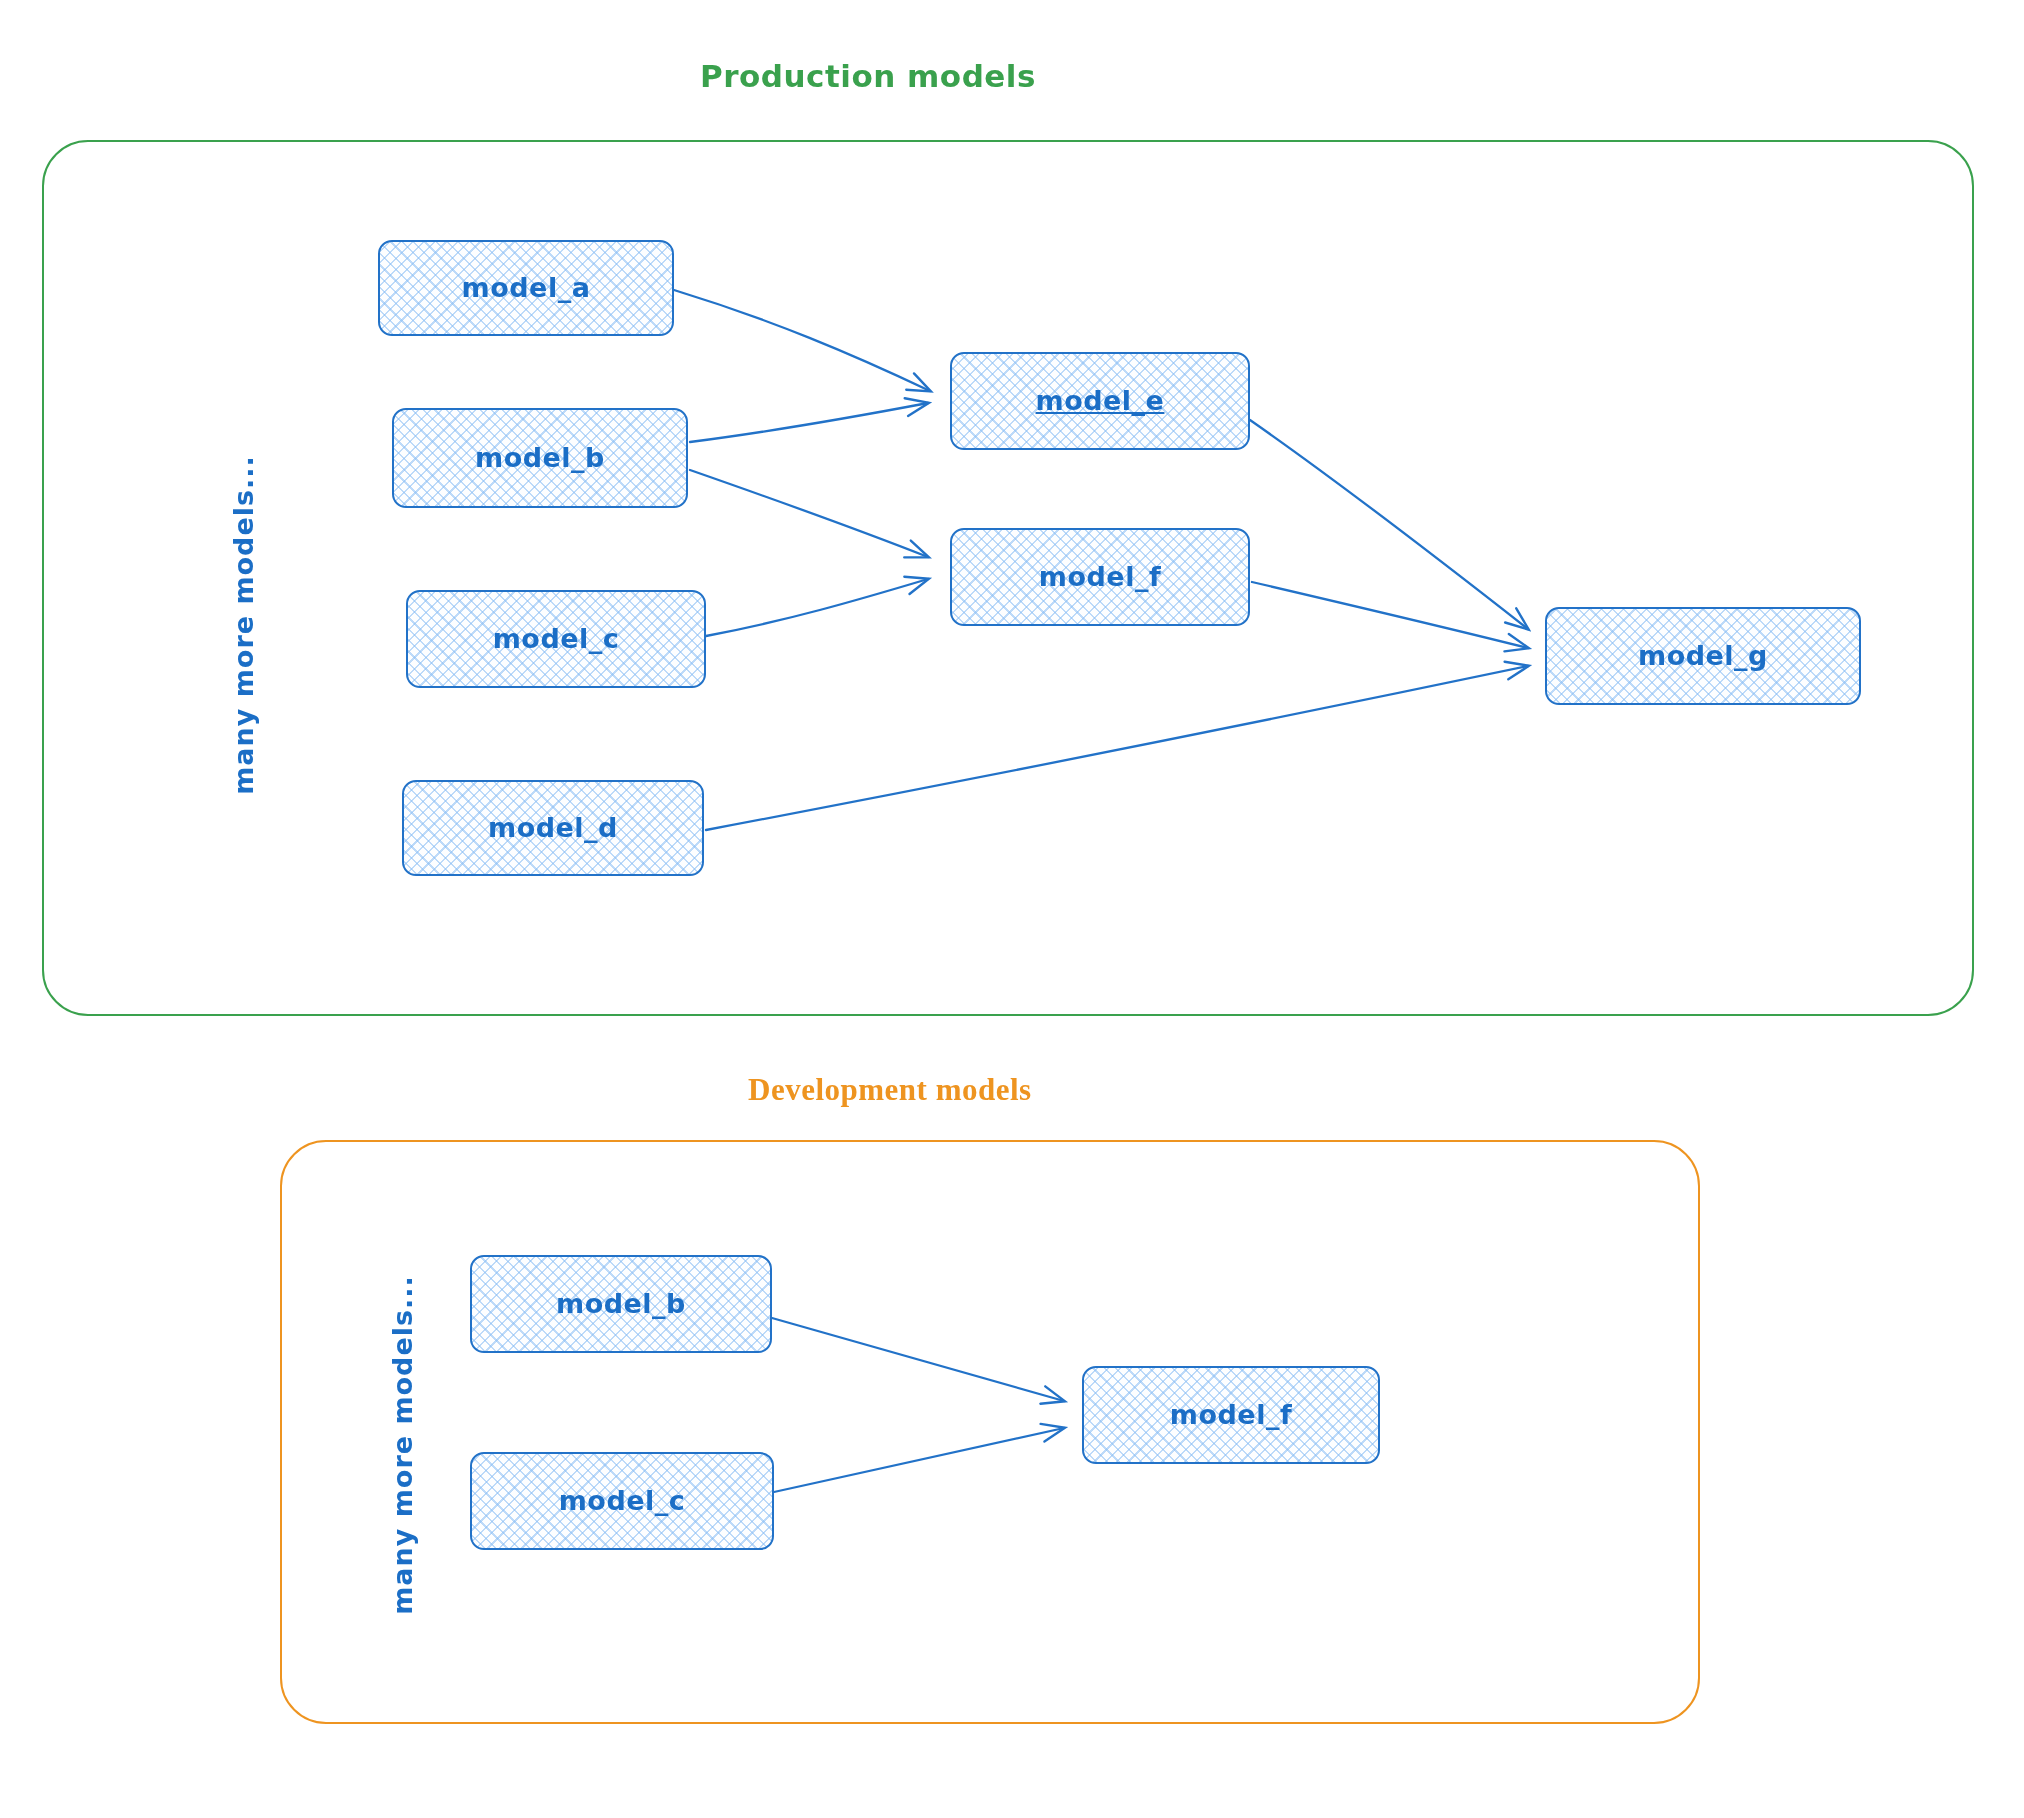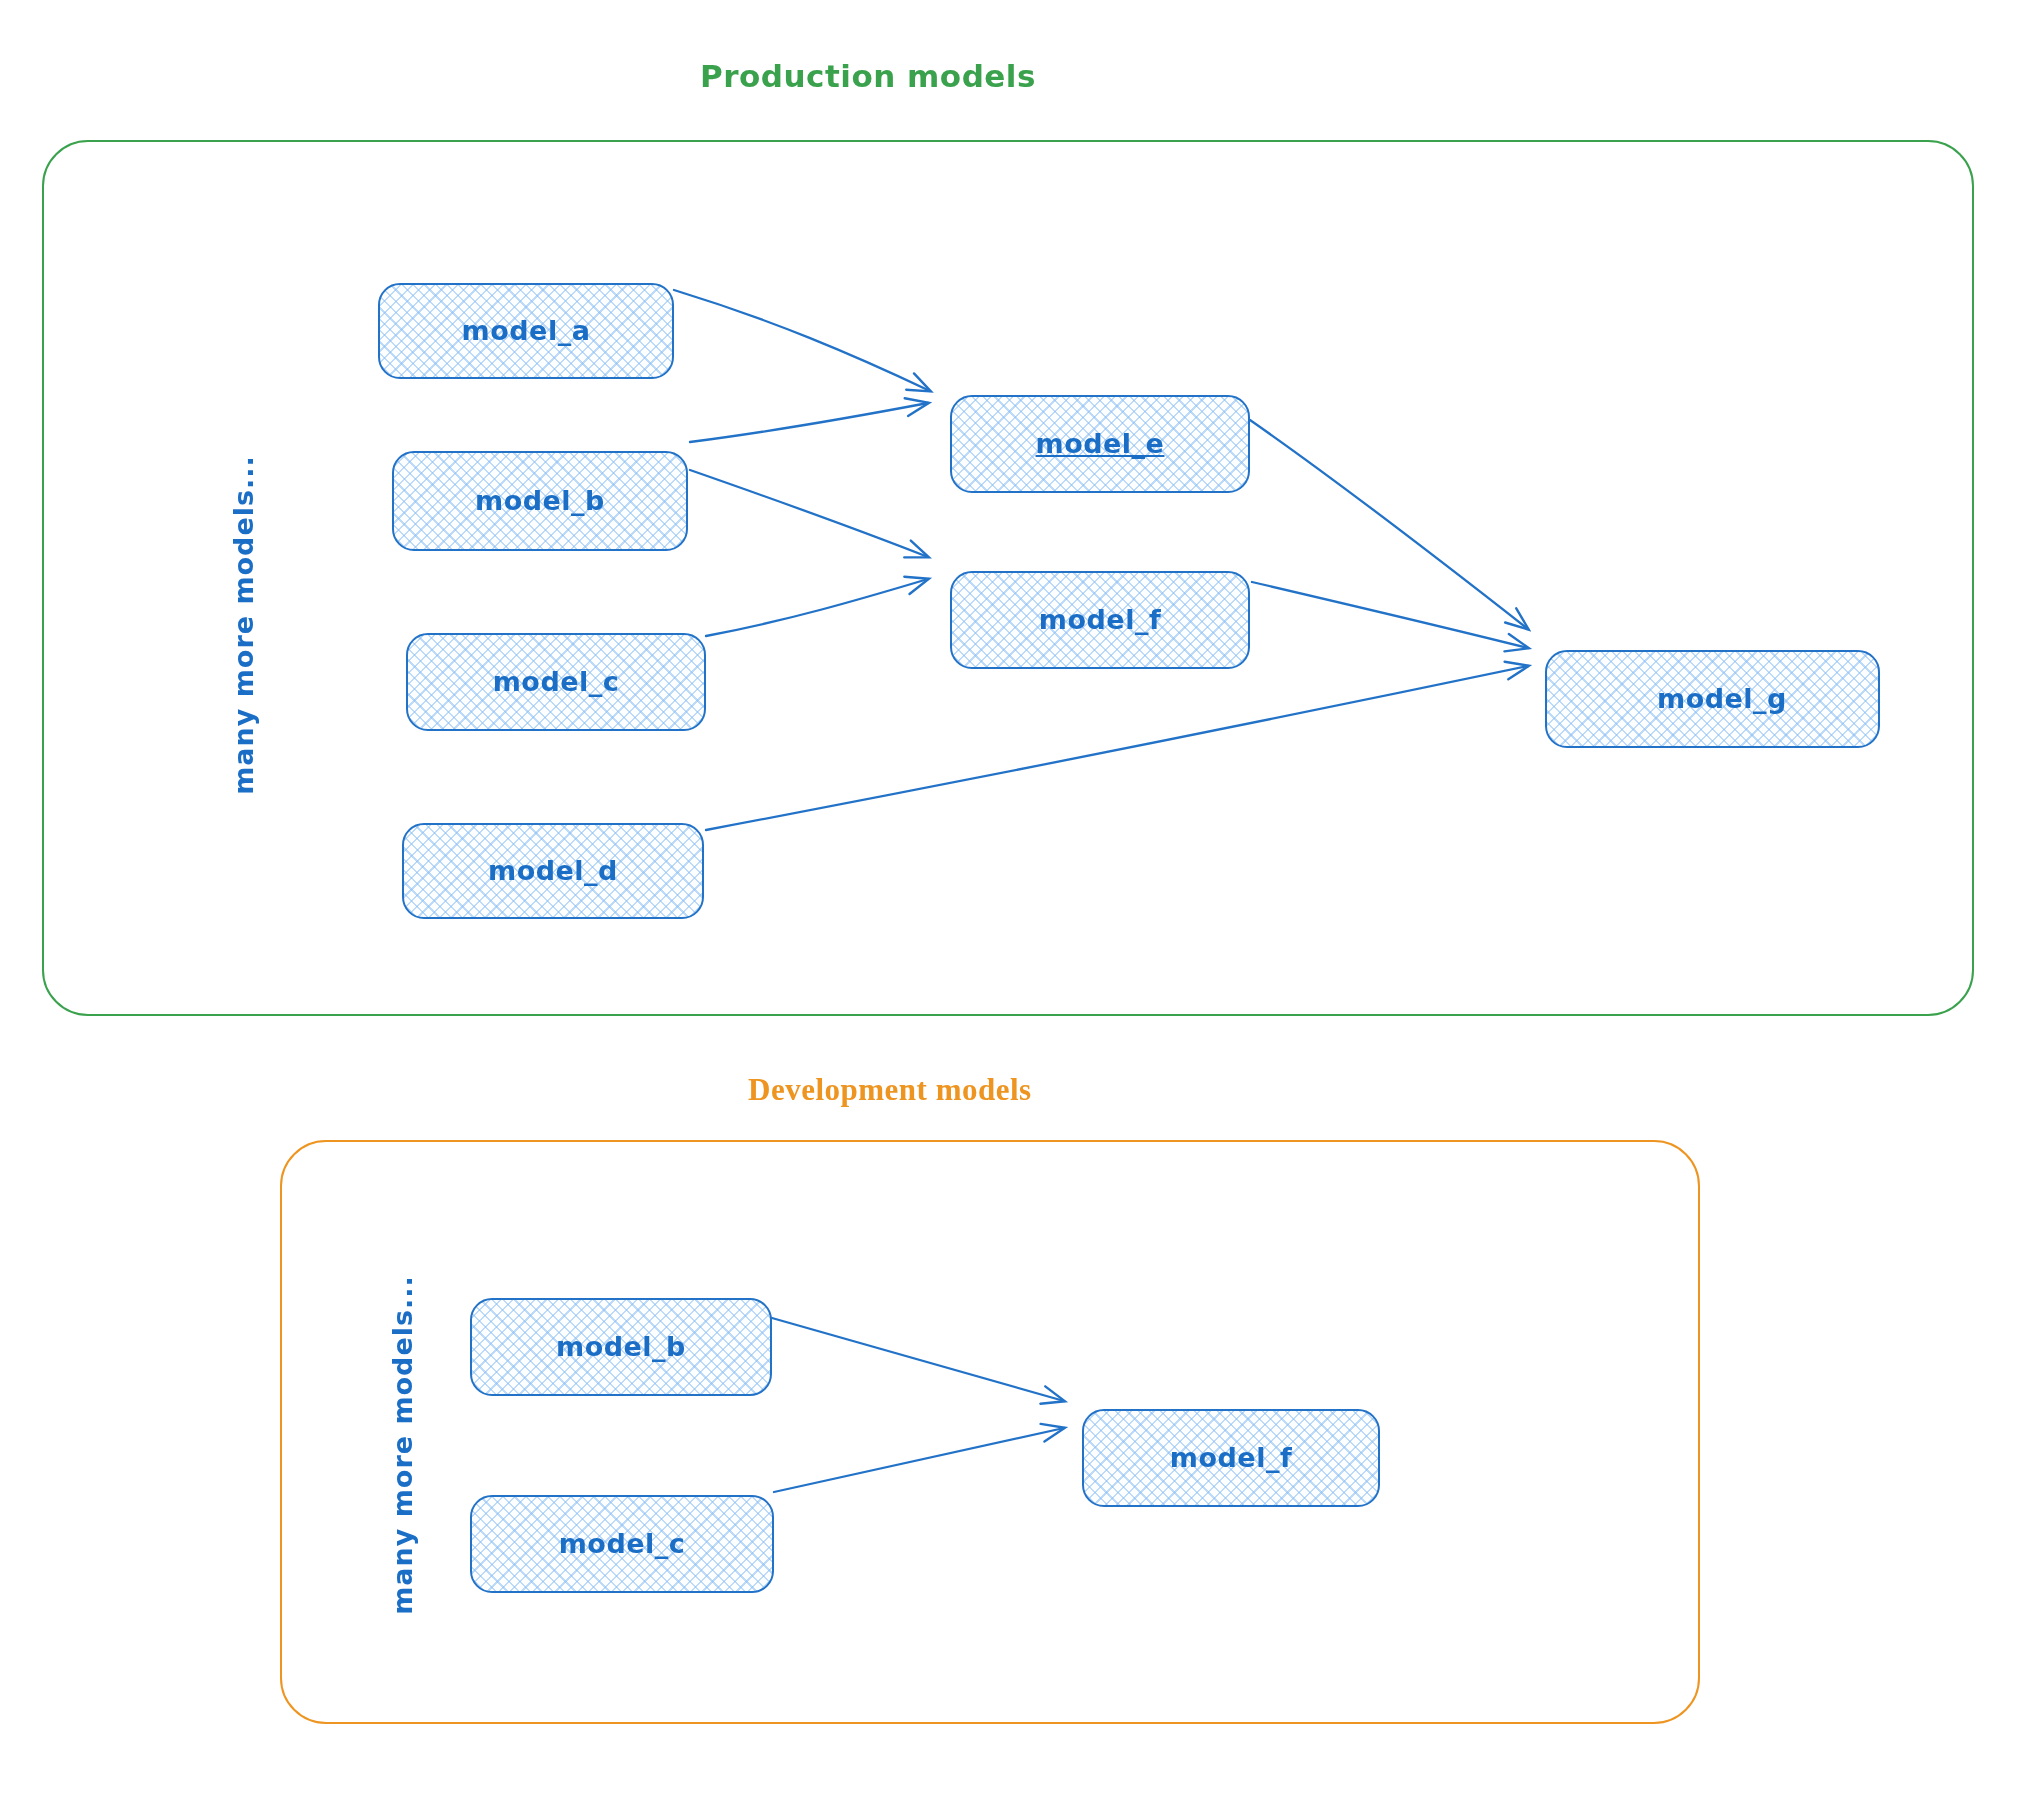--- a/index.html
+++ b/index.html
@@ -12,27 +12,26 @@
   }
   .frame.production{left:42px;top:140px;width:1928px;height:872px;border-color:var(--production_border,#3aa14d);}
   .frame.development{left:280px;top:1140px;width:1416px;height:580px;border-color:var(--development_border,#ee9420);}
   .section-title{
     position:absolute;text-align:left;font-size:31px;font-weight:700;letter-spacing:.5px;
   }
   .section-title.production{left:700px;top:58px;width:510px;color:var(--production_border,#3aa14d);}
   .section-title.development{left:748px;top:1072px;width:500px;color:var(--development_border,#ee9420);font-family:Liberation Serif, serif;}
   .node{
     position:absolute;display:flex;align-items:center;justify-content:center;
-    border:2.5px solid var(--node_border,#2272c8);border-radius:22px;
+    border:2.5px solid var(--node_border,#2272c8);border-radius:14px;
     color:var(--node_text,#1b6ec6);font-size:27px;font-weight:700;letter-spacing:.5px;
     background-color:#fdfeff;
     background-image:
       repeating-linear-gradient(45deg, rgba(137,189,244,.55) 0px, rgba(137,189,244,.55) 1.6px, transparent 1.6px, transparent 8px),
       repeating-linear-gradient(-45deg, rgba(137,189,244,.55) 0px, rgba(137,189,244,.55) 1.6px, transparent 1.6px, transparent 8px);
-    margin-top: 43px;
   }
   .node span{position:relative;top:-1px;}
   .vlabel{
     position:absolute;width:320px;height:40px;display:flex;align-items:center;justify-content:center;
     transform:rotate(-90deg);color:var(--node_text,#1b6ec6);
     font-size:27px;font-weight:700;letter-spacing:1px;white-space:nowrap;
   }
   #edges{position:absolute;left:0;top:0;width:2024px;height:1818px;pointer-events:none;}
   #edges path.edge{fill:none;stroke:var(--arrow,#2272c8);stroke-width:2.3px;stroke-linecap:round;}
 </style>
@@ -71,21 +70,21 @@
   </div>
 <div class="node" style="left:402px;top:780px;width:298px;height:92px;">
     <span>model_d</span>
   </div>
 <div class="node" style="left:950px;top:352px;width:296px;height:94px;text-decoration:underline;">
     <span>model_e</span>
   </div>
 <div class="node" style="left:950px;top:528px;width:296px;height:94px;">
     <span>model_f</span>
   </div>
-<div class="node" style="left:1545px;top:607px;width:312px;height:94px;padding-left:19px;">
+<div class="node" style="left:1545px;top:607px;width:312px;height:94px;">
     <span>model_g</span>
   </div>
 
 <div class="section-title development">Development models</div>
 <div class="frame development"></div>
 <div class="vlabel" style="left:242px;top:1425px;">many more models...</div>
 
 <div class="node" style="left:470px;top:1255px;width:298px;height:94px;">
     <span>model_b</span>
   </div>

